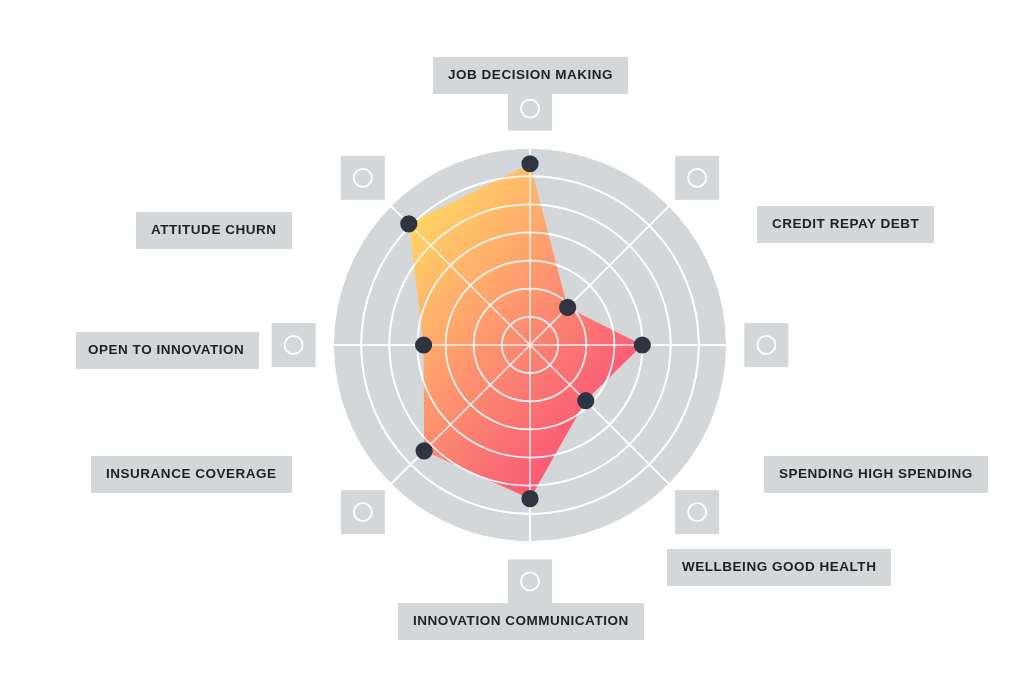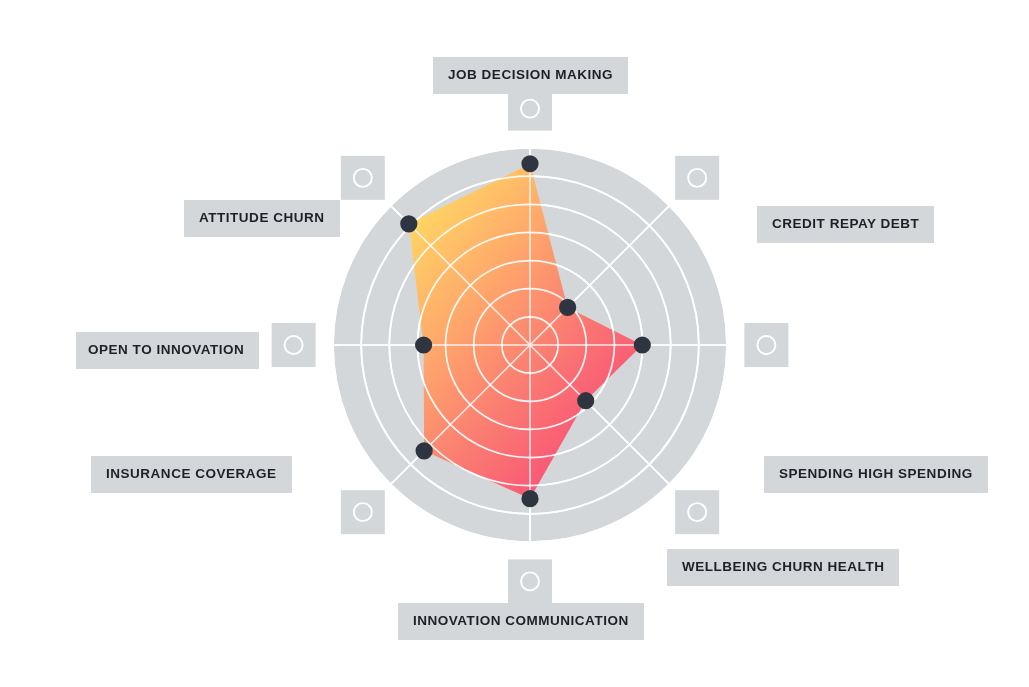--- a/index.html
+++ b/index.html
@@ -148,19 +148,19 @@
         <circle cx="530" cy="498.65999999999997" r="8.6" fill="#2e3541"></circle>
         <circle cx="424.1319727207501" cy="450.86802727924993" r="8.6" fill="#2e3541"></circle>
         <circle cx="423.62" cy="345" r="8.6" fill="#2e3541"></circle>
         <circle cx="408.8089687724376" cy="223.80896877243765" r="8.6" fill="#2e3541"></circle>
       </g>
   </svg>
 
   <div class="axis-label" style="left:433px; top:57px;">JOB DECISION MAKING</div>
   <div class="axis-label" style="left:757px; top:206px;">CREDIT REPAY DEBT</div>
   <div class="axis-label" style="left:764px; top:456px;">SPENDING HIGH SPENDING</div>
-  <div class="axis-label" style="left:667px; top:549px;">WELLBEING CHURN HEALTH</div>
+  <div class="axis-label" style="left:667px; top:549px;">WELLBEING GOOD HEALTH</div>
   <div class="axis-label" style="left:398px; top:603px;">INNOVATION COMMUNICATION</div>
   <div class="axis-label" style="left:91px; top:456px;">INSURANCE COVERAGE</div>
   <div class="axis-label" style="left:76px; top:332px;padding-left:12px;">OPEN TO INNOVATION</div>
-  <div class="axis-label" style="left:136px; top:200px;margin-left:48px;">ATTITUDE CHURN</div>
+  <div class="axis-label" style="left:136px; top:212px;">ATTITUDE CHURN</div>
 
 </div>
 
 </body></html>

